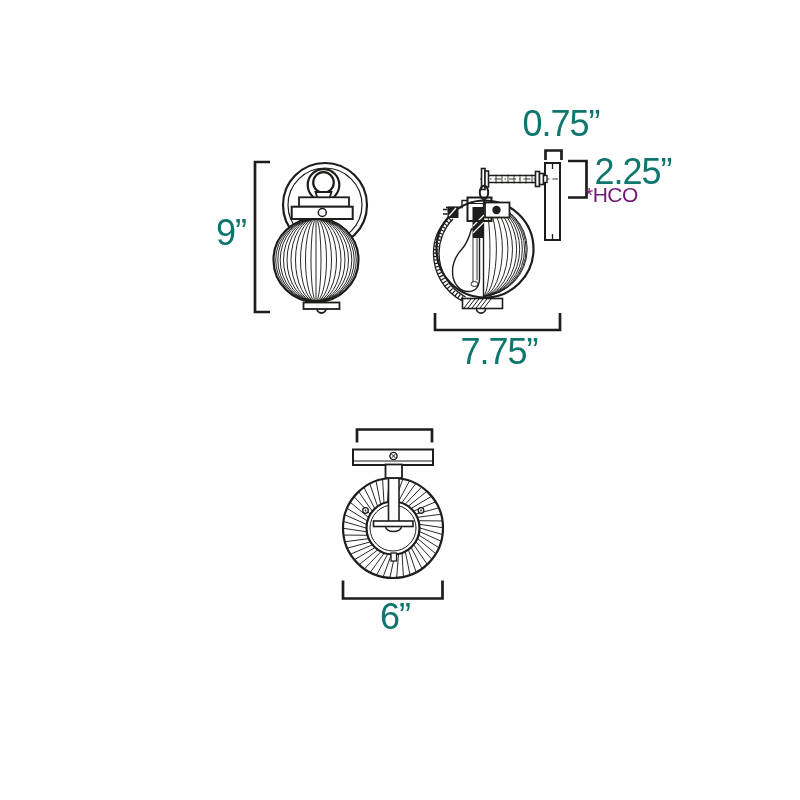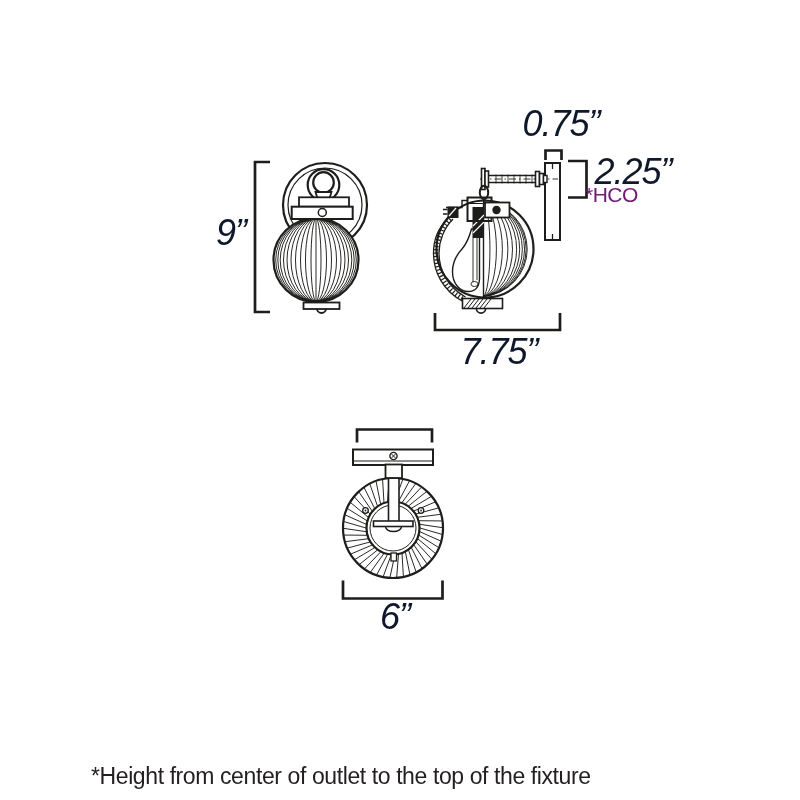--- a/index.html
+++ b/index.html
@@ -1,20 +1,20 @@
 <!DOCTYPE html>
 <html><head>
 <meta charset="utf-8">
 <style>
   html,body{margin:0;padding:0;background:#fff;}
   #stage{position:relative;width:800px;height:800px;background:#ffffff;overflow:hidden;
          font-family:"Liberation Sans",sans-serif;color:#231f20;}
   #lineart{position:absolute;left:0;top:0;}
   .dim-label{position:absolute;transform:translate(-50%,-50%);font-size:36px;
-             letter-spacing:-1px;white-space:nowrap;color:#0f172a;font-style:italic;}
+             letter-spacing:-1px;white-space:nowrap;color:#0f766e;}
   .small-label{position:absolute;transform:translate(0,-50%);font-size:21px;
                letter-spacing:-0.5px;white-space:nowrap;color:#701a75;}
   .footnote{position:absolute;transform:translate(0,-50%);font-size:23px;
             letter-spacing:-0.4px;white-space:nowrap;color:#231f20;}
   .rib{stroke:#1d1d1b;stroke-width:0.95;fill:none;}
   .outline{stroke:#1d1d1b;fill:none;}
   .wfill{fill:#ffffff;}
   .dimline{stroke:#1d1d1b;fill:none;stroke-width:2.7;}
 </style>
 </head>
@@ -178,14 +178,13 @@
       <path class="dimline" d="M343,580.5 V598.5 H442.5 V580.5"></path>
     </g>
   </svg>
 
   <div class="dim-label" style="left:231px;top:233px;">9”</div>
   <div class="dim-label" style="left:561px;top:124px;">0.75”</div>
   <div class="dim-label" style="left:633px;top:172px;">2.25”</div>
   <div class="small-label" style="left:585px;top:195px;">*HCO</div>
   <div class="dim-label" style="left:499px;top:352px;text-align:center;">7.75”</div>
   <div class="dim-label" style="left:395px;top:617px;">6”</div>
-  <div class="footnote" style="left:91px;top:776px;">*Height from center of outlet to the top of the fixture</div>
 </div>
 
 </body></html>

